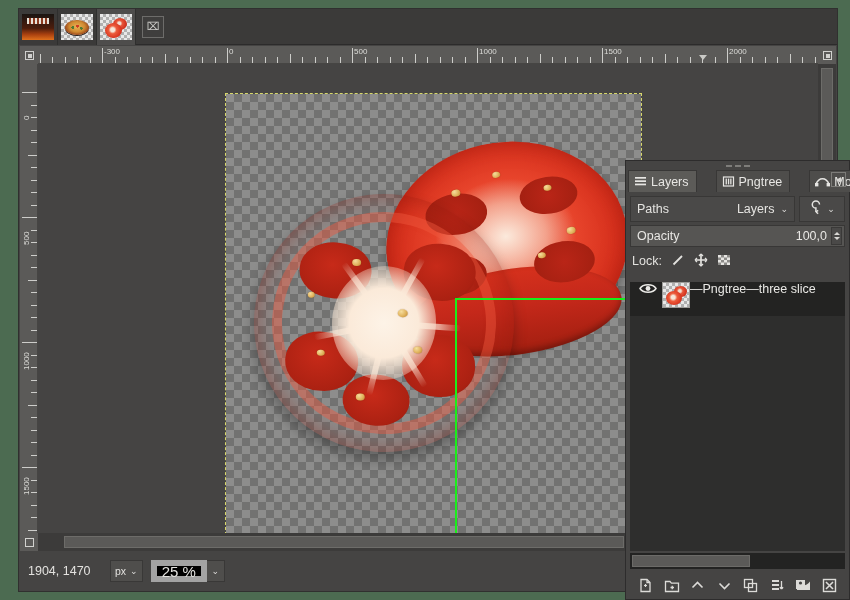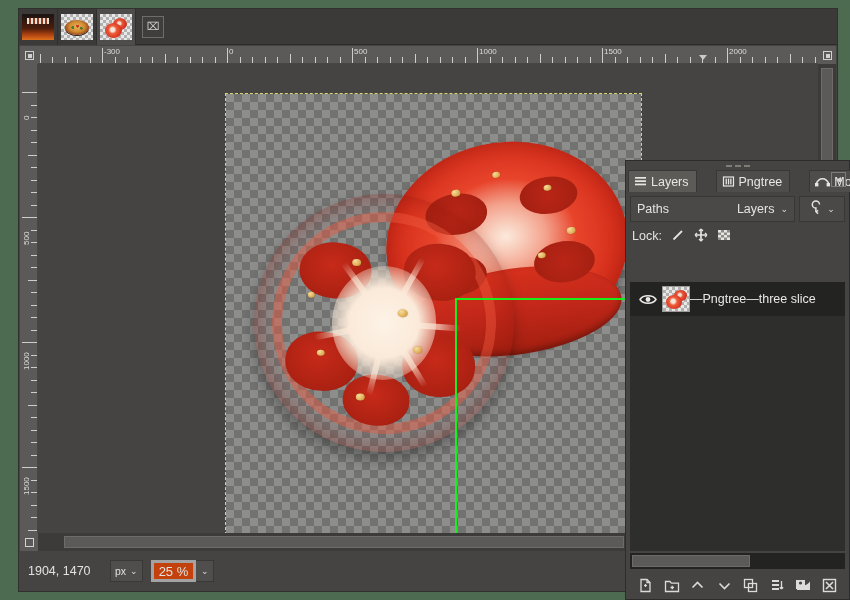--- a/index.html
+++ b/index.html
@@ -288,23 +288,23 @@
     display:flex; align-items:center; gap:8px;
     padding: 0 8px;
   }
   .pos-label { color:#e3e2df; font-size:12.5px; min-width:74px; }
   .unit-combo, .zoom-combo {
     height:22px; background:#4f4e4c; border:1px solid #393837;
     display:flex; align-items:center; gap:4px; padding:0 4px;
     color:#e3e2df; font-size:10.5px;
   }
   .zoom-entry {
-    height:22px; background:#c2410c; border:3px solid #a3a3a3;
+    height:22px; background:#000000; border:6px solid #a3a3a3;
     display:flex;align-items:center; padding:0 5px;
-    color:#e3e2df; font-size:13px;
+    color:#e3e2df; font-size:15px;
   }
   .zoom-arrow {
     height:22px; width:18px; background:#4f4e4c; border:1px solid #393837;
     border-left:none; display:flex;align-items:center;justify-content:center;
     color:#dedddb; font-size:9px;
   }
   .chev { color:#dedddb; font-size:9px; }
   .status-text { color:#dbdad7; font-size:12px; white-space:nowrap; }
 
   
@@ -380,21 +380,21 @@
   .lock-row {
     margin: 5px 6px 4px 6px; height:18px;
     display:flex; align-items:center; gap:9px;
     color:#e3e2df; font-size:12.5px;
   }
   .layer-list {
     position:absolute; left:4px; right:4px; top:121px; bottom:48px;
     background:#2e2e2d;
   }
   .layer-row {
-    height:34px; display:flex; align-items:center; 
+    height:34px; display:flex; align-items:flex-start; 
     background:#232322; padding: 0 4px;
   }
   .eye-cell { width:28px; display:flex; align-items:center; justify-content:center; }
   .layer-thumb {
     width:28px; height:26px; border:1px solid #9c9b98;
     background-image:
       linear-gradient(45deg,#b0b0b0 25%,transparent 25%,transparent 75%,#b0b0b0 75%),
       linear-gradient(45deg,#b0b0b0 25%,transparent 25%,transparent 75%,#b0b0b0 75%);
     background-size: 6px 6px; background-position: 0 0, 3px 3px;
     background-color:#e8e8e8; position:relative; overflow:hidden;
@@ -703,20 +703,29 @@
         <span>
           <svg width="15" height="15" viewBox="0 0 15 15">
             <path d="M10.5 4.5 a3.6 3.6 0 1 0 -3.6 3.6 L6.9 12" fill="none" stroke="#e5e4e1" stroke-width="1.5"></path>
             <path d="M6.9 12 l2.3 -1.6 M6.9 12 l2.3 1.6" fill="none" stroke="#e5e4e1" stroke-width="1.4"></path>
           </svg>
         </span>
         <span class="chev">⌄</span>
       </div>
     </div>
 
+    <div class="opacity-row">
+      <div class="fill" style="width: 100%;"></div>
+      <span class="lbl">Opacity</span>
+      <span class="val">100,0</span>
+      <span class="spin">
+          <i class="up"></i>
+          <i class="dn"></i>
+        </span>
+    </div>
 
     <div class="lock-row">
       <span>Lock:</span>
       <span>
         <svg width="14" height="14" viewBox="0 0 14 14">
           <path d="M2.5 11.5 L11 3" stroke="#e3e2df" stroke-width="1.8" fill="none"></path>
         </svg>
       </span>
       <span>
         <svg width="14" height="14" viewBox="0 0 14 14">

